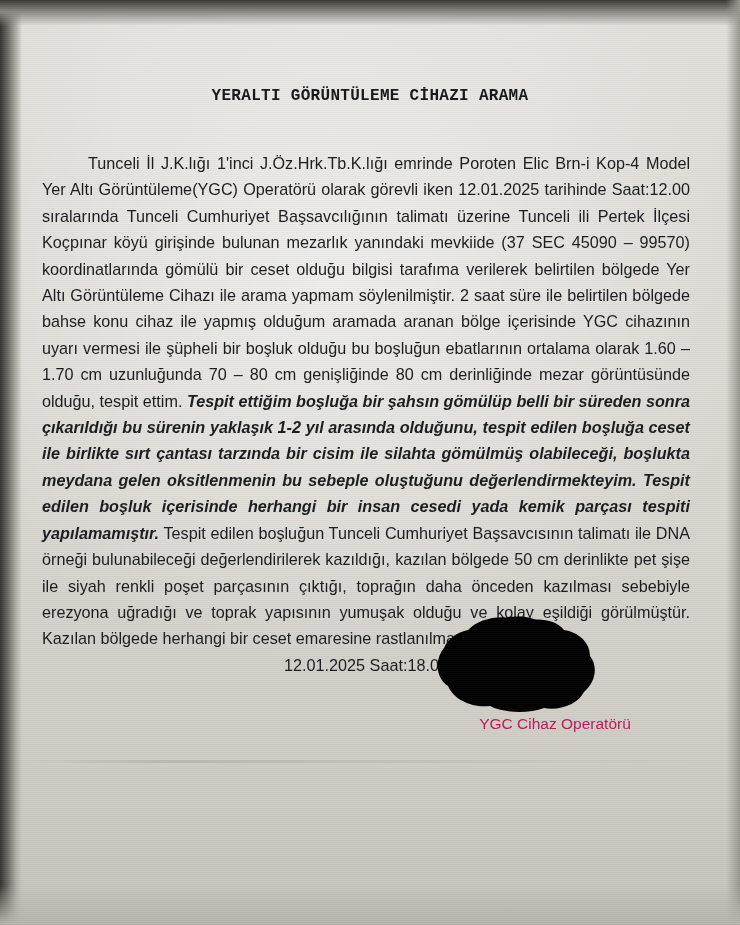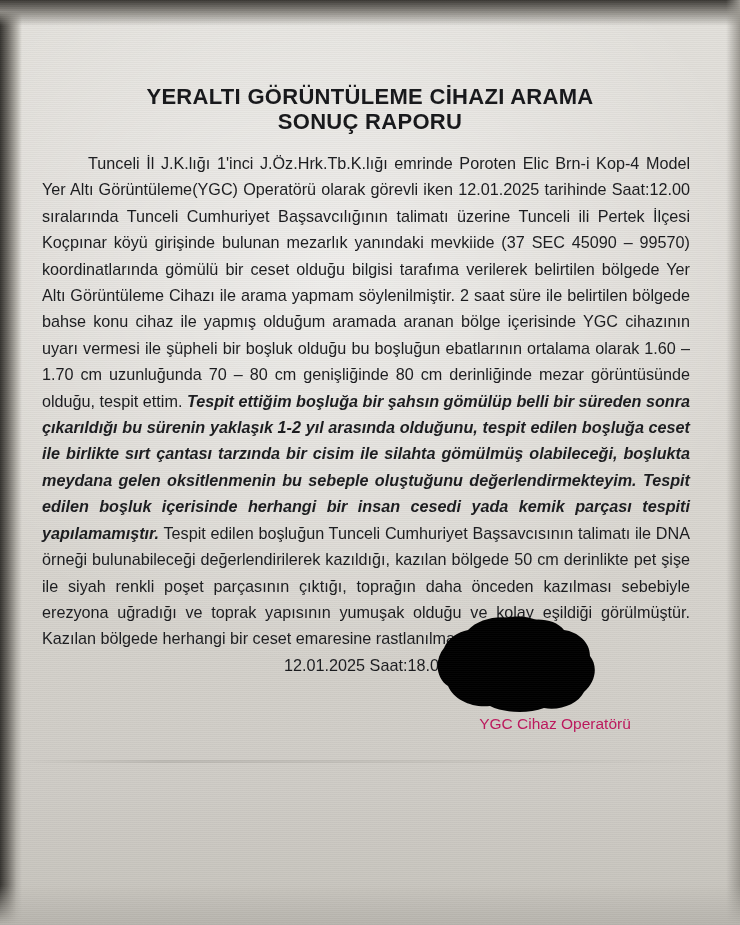--- a/index.html
+++ b/index.html
@@ -74,24 +74,25 @@
 
   .title-block {
     position: absolute;
     left: 0;
     top: 84px;
     width: 740px;
     text-align: center;
     color: #16171a;
   }
   .title-line {
-    font-size: 22px;
+    font-size: 16px;
     font-weight: bold;
     letter-spacing: 0.3px;
     line-height: 25px;
+    font-family: Liberation Mono, monospace;
   }
 
   .body-text {
     position: absolute;
     left: 42px;
     top: 150px;
     width: 648px;
     font-size: 16.2px;
     line-height: 26.4px;
     color: #1a1b1e;
@@ -150,21 +151,20 @@
   <div id="edge-left"></div>
   <div id="edge-top"></div>
   <div id="edge-right"></div>
   <div id="edge-bottom"></div>
   <div id="crease"></div>
 
   <div id="content">
 
     <div class="title-block">
       <div class="title-line">YERALTI GÖRÜNTÜLEME CİHAZI ARAMA</div>
-      <div class="title-line">SONUÇ RAPORU</div>
     </div>
 
     <div class="body-text">
       <span class="indent"></span><span>Tunceli İl J.K.lığı 1'inci J.Öz.Hrk.Tb.K.lığı emrinde Poroten Elic Brn-i Kop-4 Model Yer Altı Görüntüleme(YGC) Operatörü olarak görevli iken 12.01.2025 tarihinde Saat:12.00 sıralarında Tunceli Cumhuriyet Başsavcılığının talimatı üzerine Tunceli ili Pertek İlçesi Koçpınar köyü girişinde bulunan mezarlık yanındaki mevkiide (37 SEC 45090 – 99570) koordinatlarında gömülü bir ceset olduğu bilgisi tarafıma verilerek belirtilen bölgede Yer Altı Görüntüleme Cihazı ile arama yapmam söylenilmiştir. 2 saat süre ile belirtilen bölgede bahse konu cihaz ile yapmış olduğum aramada aranan bölge içerisinde YGC cihazının uyarı vermesi ile şüpheli bir boşluk olduğu bu boşluğun ebatlarının ortalama olarak 1.60 – 1.70 cm uzunluğunda 70 – 80 cm genişliğinde 80 cm derinliğinde mezar görüntüsünde olduğu, tespit ettim. </span><span class="emph">Tespit ettiğim boşluğa bir şahsın gömülüp belli bir süreden sonra çıkarıldığı bu sürenin yaklaşık 1-2 yıl arasında olduğunu, tespit edilen boşluğa ceset ile birlikte sırt çantası tarzında bir cisim ile silahta gömülmüş olabileceği, boşlukta meydana gelen oksitlenmenin bu sebeple oluştuğunu değerlendirmekteyim. Tespit edilen boşluk içerisinde herhangi bir insan cesedi yada kemik parçası tespiti yapılamamıştır.</span><span> Tespit edilen boşluğun Tunceli Cumhuriyet Başsavcısının talimatı ile DNA örneği bulunabileceği değerlendirilerek kazıldığı, kazılan bölgede 50 cm derinlikte pet şişe ile siyah renkli poşet parçasının çıktığı, toprağın daha önceden kazılması sebebiyle erezyona uğradığı ve toprak yapısının yumuşak olduğu ve kolay eşildiği görülmüştür. Kazılan bölgede herhangi bir ceset emaresine rastlanılmamıştır. </span><span class="closing-time">12.01.2025 Saat:18.00</span>
     </div>
 
     <div id="signature-blob">
       <svg width="170" height="98" viewBox="0 0 170 98" xmlns="http://www.w3.org/2000/svg" aria-hidden="true">
         <path d="M36 14 C48 1, 74 -3, 92 6 C104 1, 124 3, 132 14 C146 16, 158 26, 158 40 C166 50, 164 66, 152 76 C146 88, 128 95, 112 92 C96 98, 72 97, 58 90 C40 92, 22 84, 16 70 C4 62, 2 44, 12 32 C16 22, 26 16, 36 14 Z" fill="#000000"></path>
         <path d="M60 6 C76 -2, 100 -1, 112 8 C100 14, 72 16, 60 6 Z" fill="#000000"></path>

